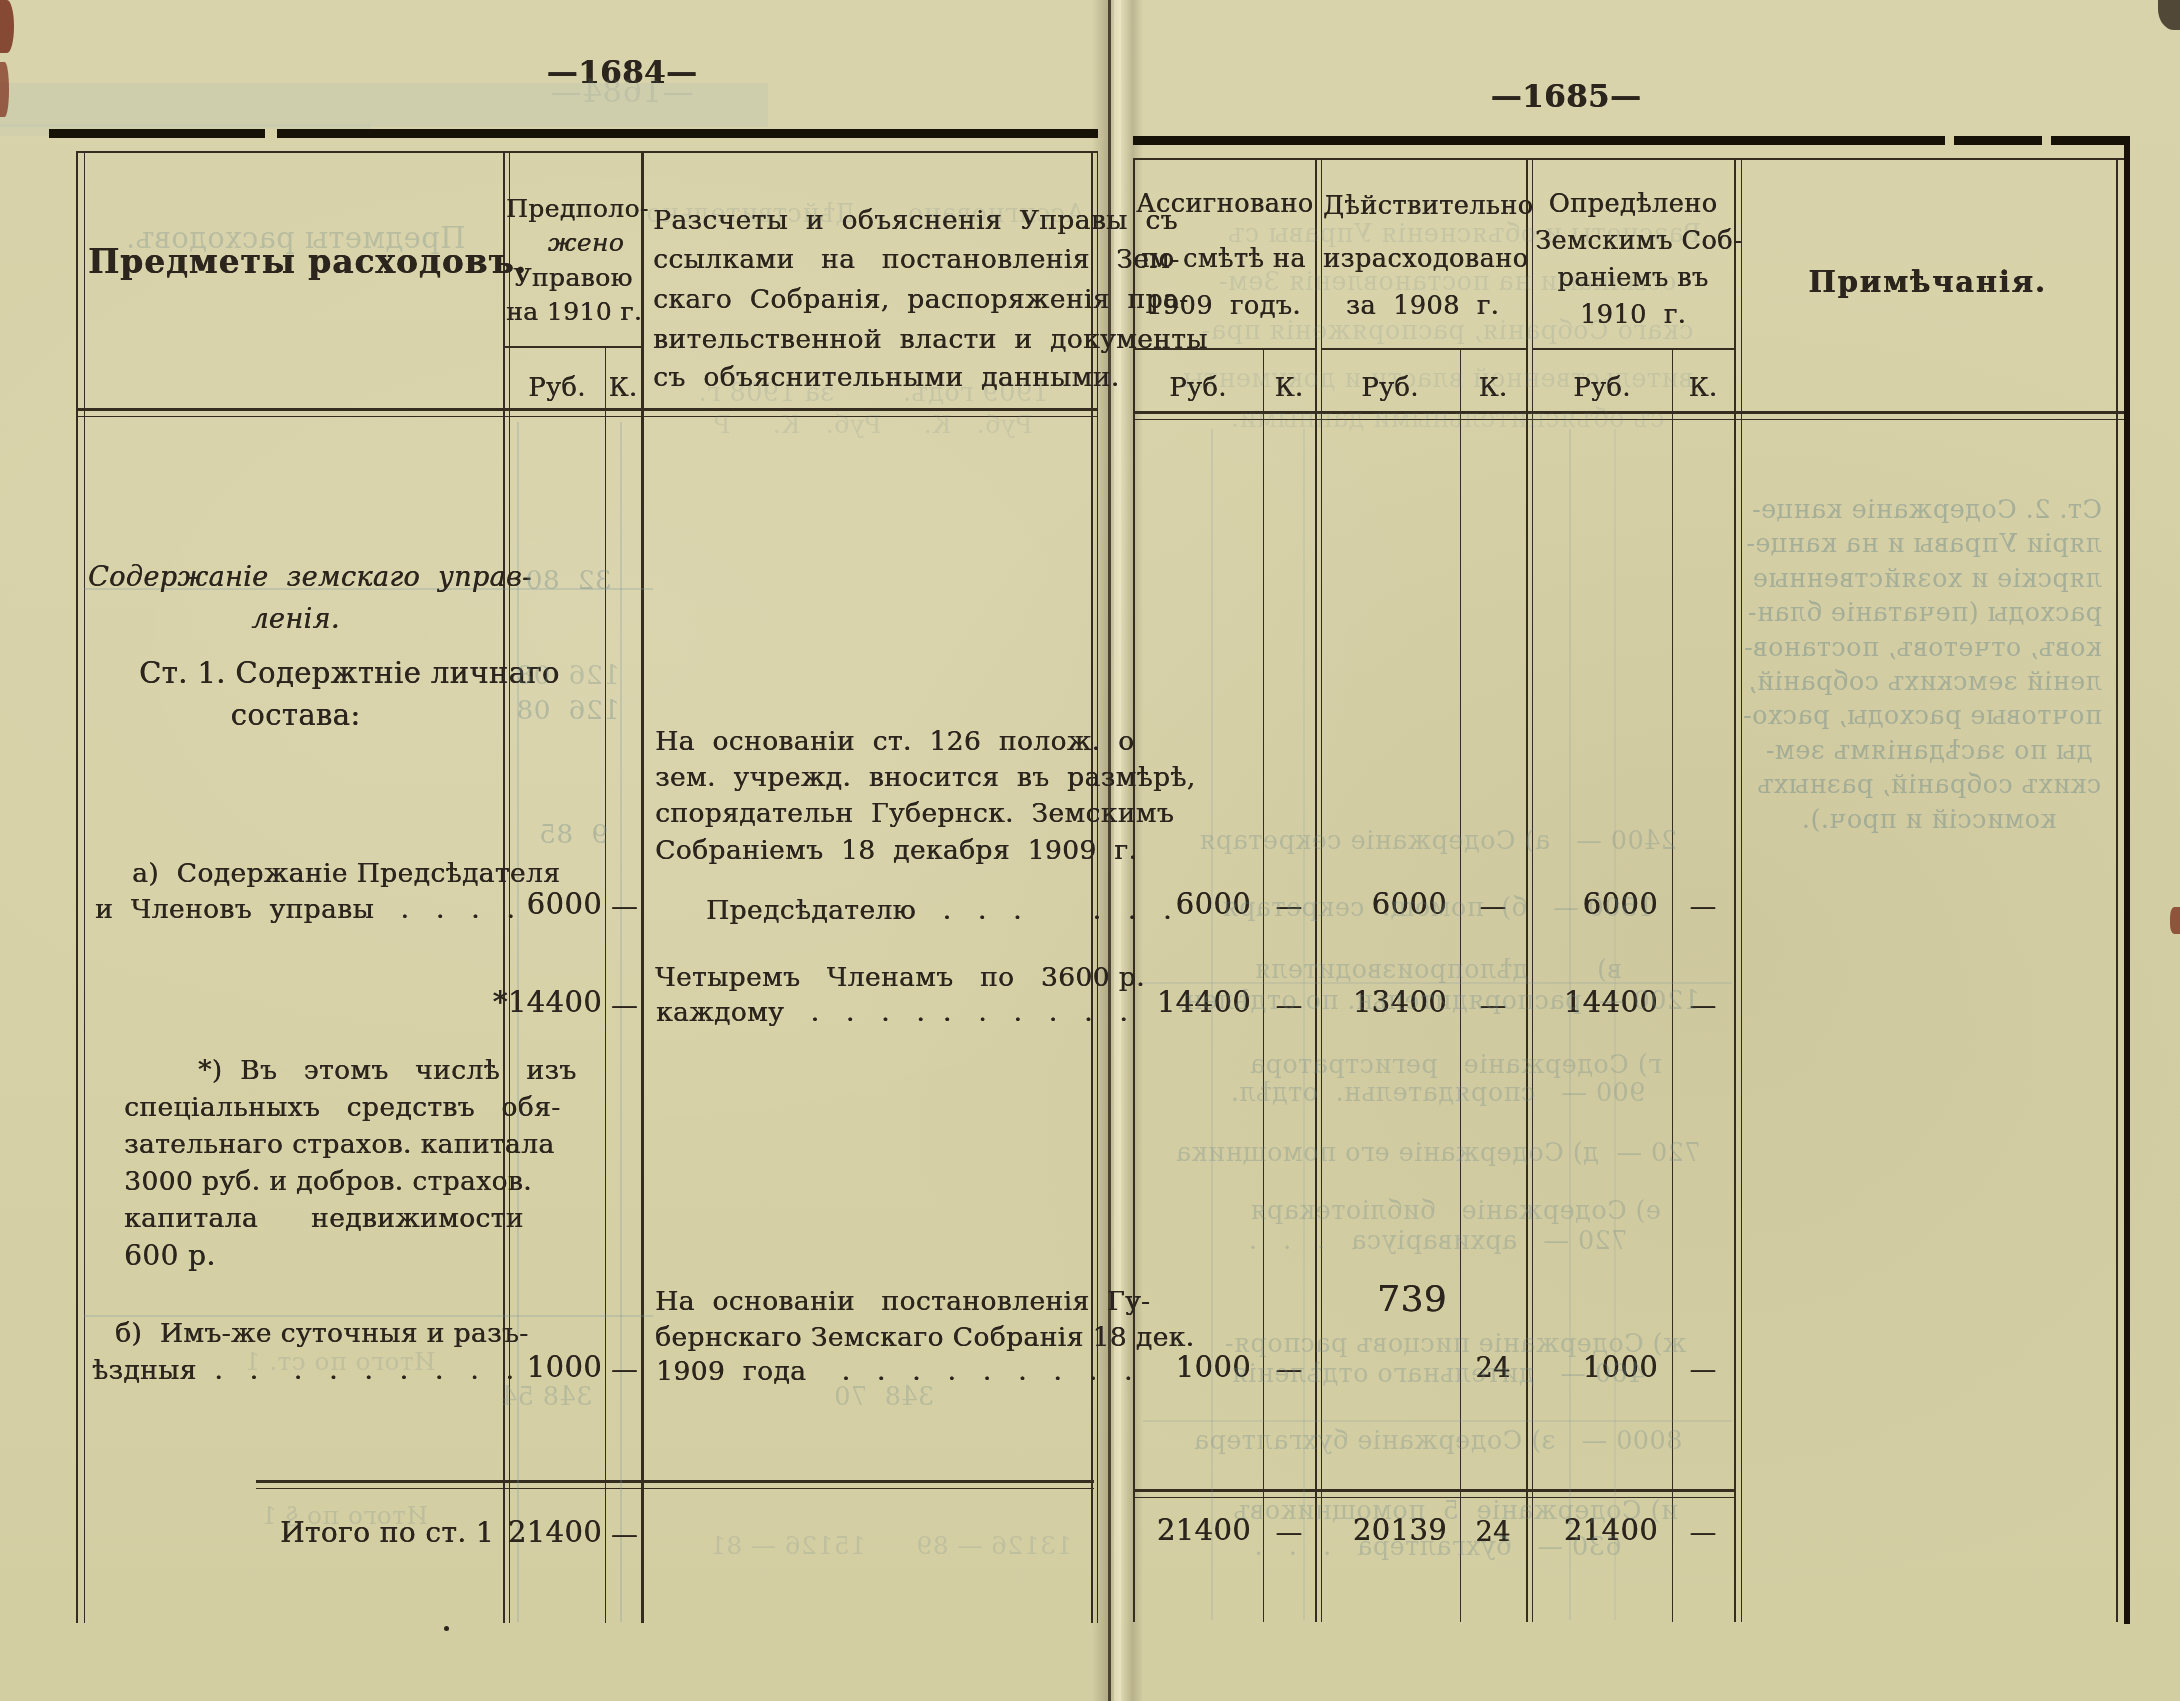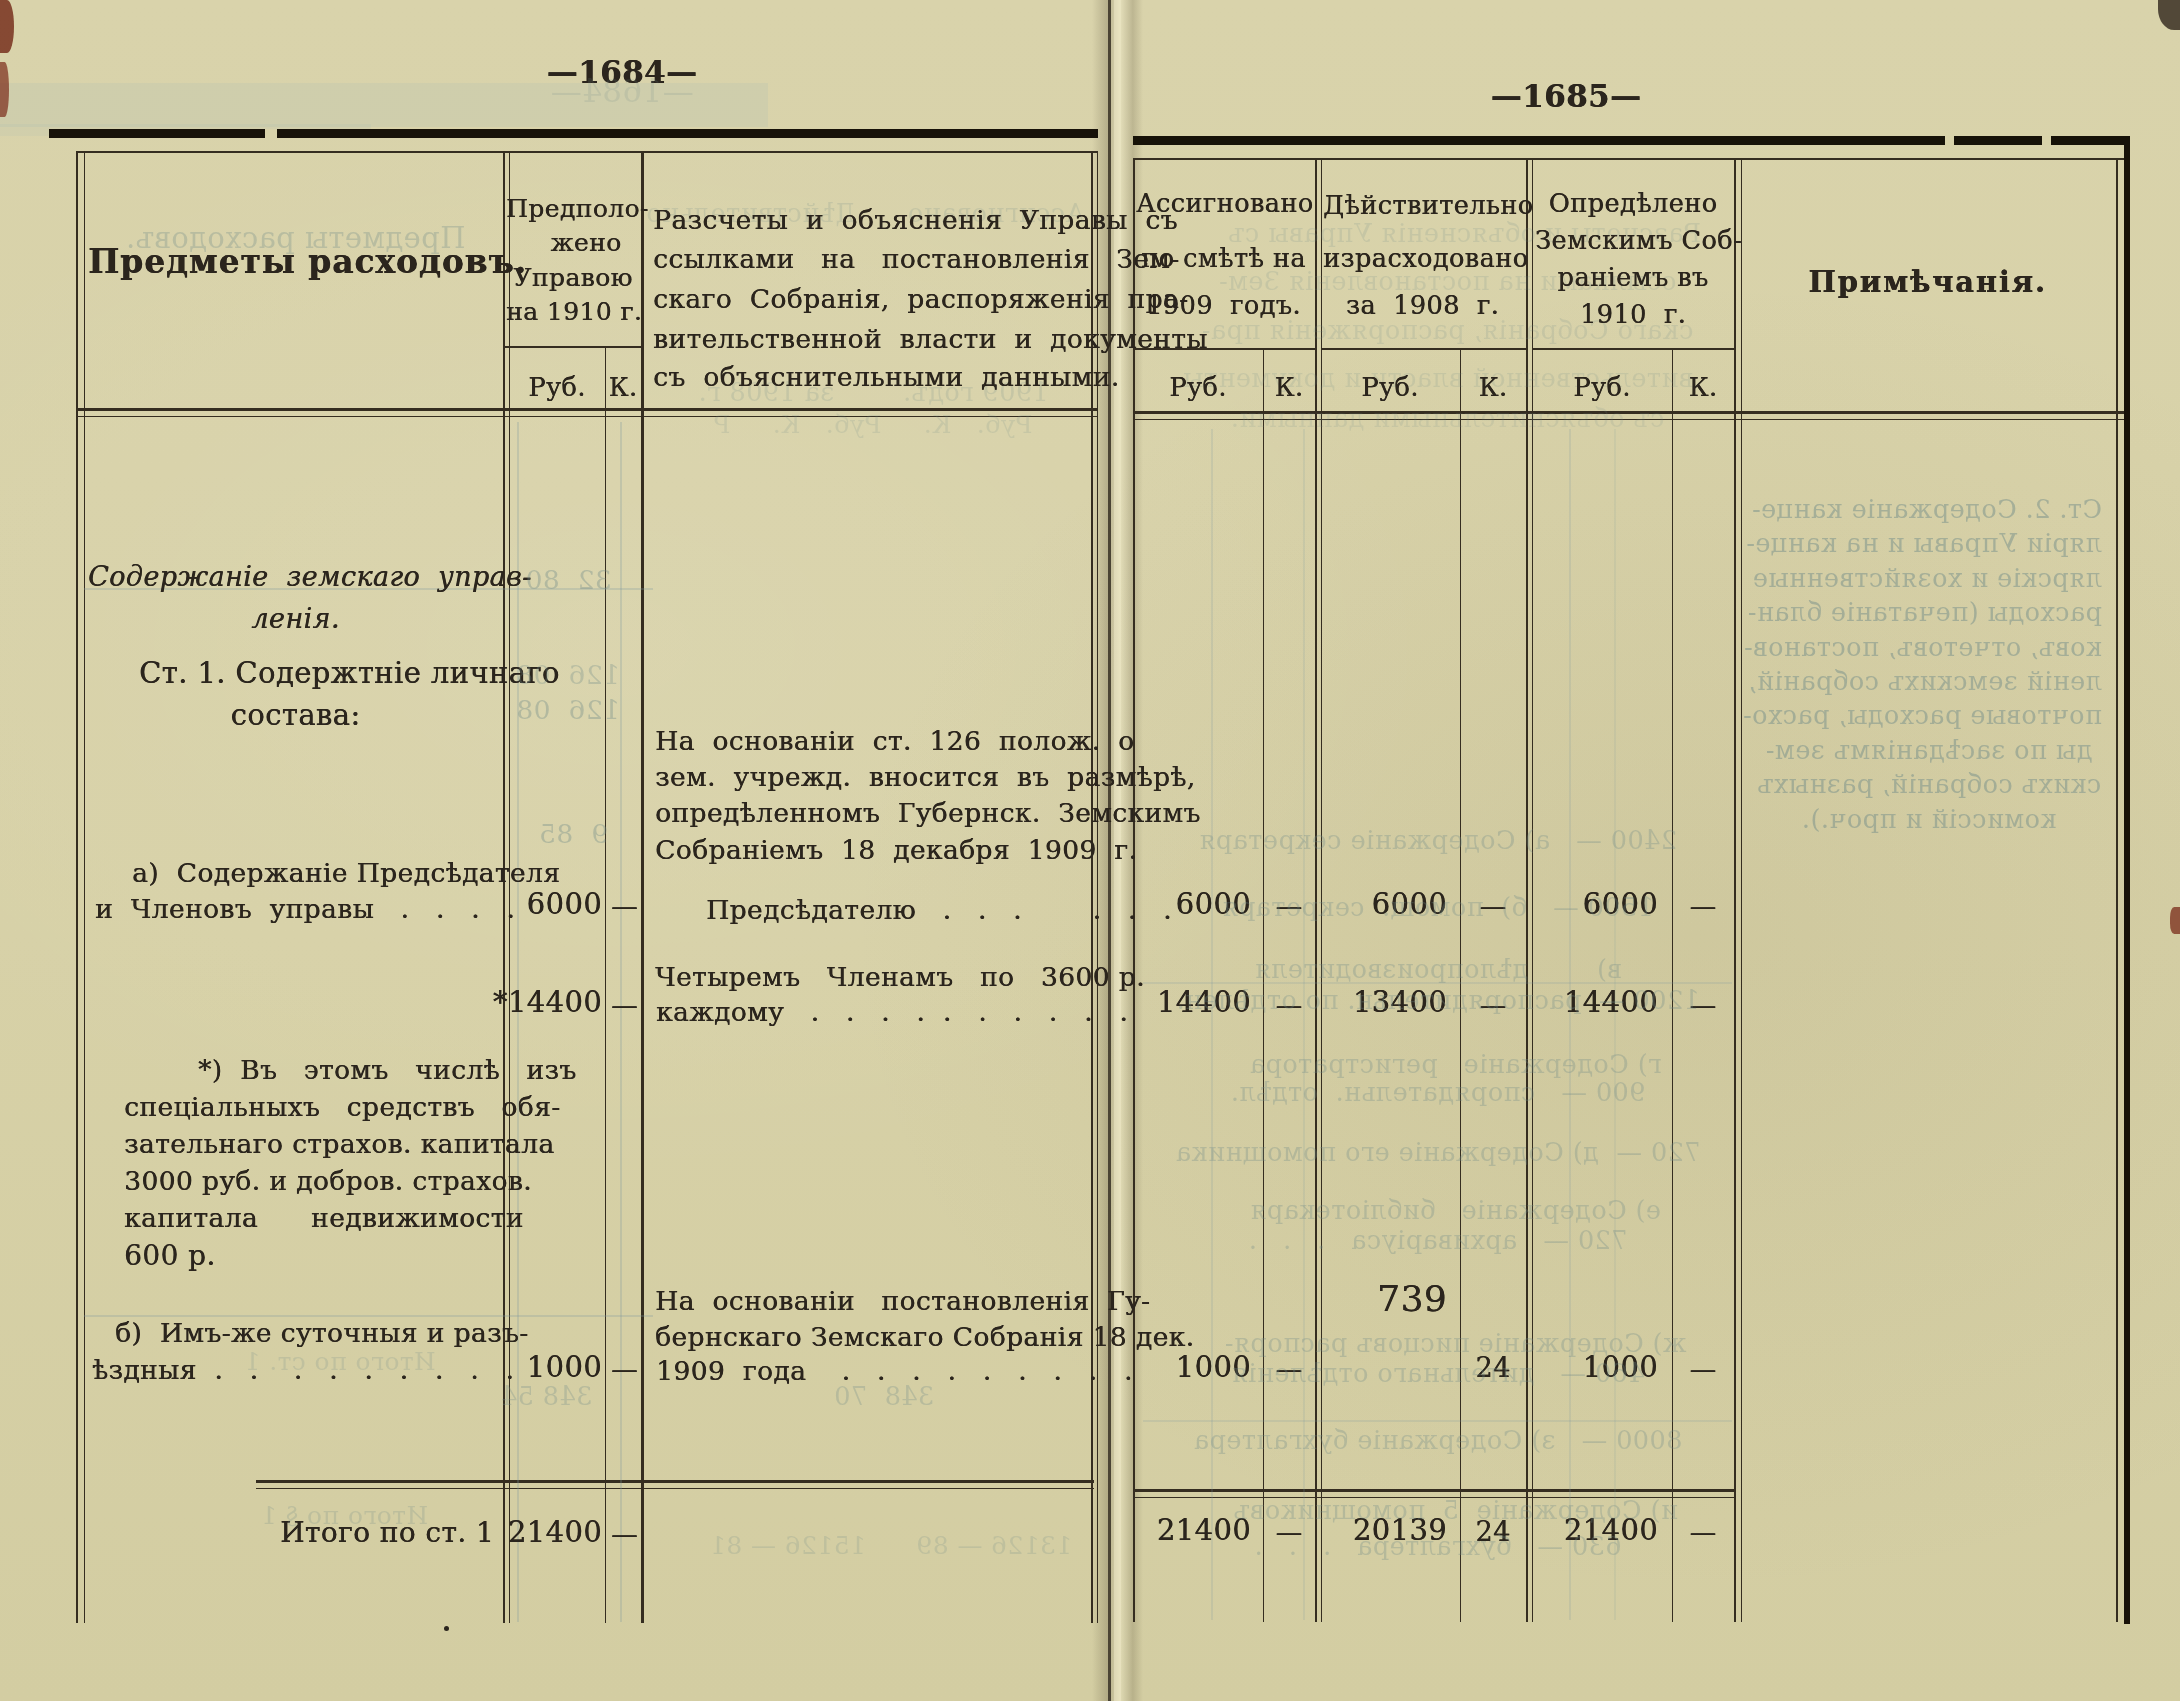--- a/index.html
+++ b/index.html
@@ -100,21 +100,21 @@
   <div class="bl" style="left:1614px;top:429px;width:1.8px;height:1191px;opacity:.5;"></div>
   <div class="bl" style="left:84px;top:588px;width:569px;height:1.8px;"></div>
   <div class="bl" style="left:84px;top:1315px;width:569px;height:1.8px;"></div>
   <div class="bl" style="left:1143px;top:982px;width:589px;height:1.8px;opacity:.7;"></div>
   <div class="bl" style="left:1143px;top:1420px;width:589px;height:1.8px;opacity:.7;"></div>
 
   <div class="t c ghost" style="left:97px;top:222px;width:397px;font-size:29px;opacity:.3;">Предметы расходовъ.</div>
   <div class="t c b" style="left:88px;top:243px;width:415px;font-size:33px;letter-spacing:0.9px;">Предметы расходовъ.</div>
 
   <div class="t c" style="left:506px;top:195px;width:121px;font-size:25px;">Предполо-</div>
-  <div class="t c" style="left:506px;top:229px;width:160px;font-size:25px;">жено</div>
+  <div class="t c" style="left:506px;top:229px;width:160px;font-size:25px;font-style:italic;">жено</div>
   <div class="t c" style="left:506px;top:264px;width:134px;font-size:25px;">Управою</div>
   <div class="t c" style="left:506px;top:298px;width:134px;font-size:25px;">на 1910 г.</div>
   <div class="t c" style="left:509px;top:373px;width:96px;font-size:25.6px;">Руб.</div>
   <div class="t c" style="left:605px;top:373px;width:36px;font-size:25.6px;">К.</div>
 
   <div class="t c ghost" style="left:662px;top:199px;width:423px;font-size:25.6px;opacity:.18;">Ассигновано      Дѣйствительно</div>
   <div class="t c ghost" style="left:662px;top:378px;width:423px;font-size:25.6px;opacity:.18;">1909 годъ.        за 1908 г.</div>
   <div class="t c ghost" style="left:657px;top:411px;width:432px;font-size:25px;opacity:.16;">Руб.   К.     Руб.   К.     Р</div>
   <div class="t c" style="left:653px;top:205px;width:438px;font-size:26.5px;">Разсчеты  и  объясненія  Управы  съ</div>
   <div class="t c" style="left:653px;top:244px;width:438px;font-size:26.5px;">ссылками   на   постановленія   Зем-</div>
@@ -176,21 +176,21 @@
   <div class="t r" style="left:507px;top:1351px;width:95px;font-size:29px;">1000</div>
   <div class="t c" style="left:607px;top:1354px;width:35px;font-size:26.5px;">—</div>
 
   <div class="t r" style="left:212px;top:1517px;width:282px;font-size:28px;">Итого по ст. 1</div>
   <div class="t r" style="left:483px;top:1516px;width:119px;font-size:29px;">21400</div>
   <div class="t c" style="left:607px;top:1519px;width:35px;font-size:26.5px;">—</div>
   <div class="stain" style="left:444px;top:1626px;width:5.3px;height:5.3px;background:#2b251d;border-radius:50%;"></div>
 
   <div class="t c" style="left:655px;top:726px;width:434px;font-size:26.5px;">На  основаніи  ст.  126  полож.  о</div>
   <div class="t c" style="left:655px;top:762px;width:434px;font-size:26.5px;">зем.  учрежд.  вносится  въ  размѣрѣ,</div>
-  <div class="t c" style="left:655px;top:798px;width:434px;font-size:26.5px;">опредѣленномъ  Губернск.  Земскимъ</div>
+  <div class="t c" style="left:655px;top:798px;width:434px;font-size:26.5px;">спорядательн  Губернск.  Земскимъ</div>
   <div class="t c" style="left:655px;top:835px;width:434px;font-size:26.5px;">Собраніемъ  18  декабря  1909  г.</div>
 
   <div class="t" style="left:706px;top:895px;font-size:26.5px;">Предсѣдателю   .   .   .        .   .   .</div>
 
   <div class="t c" style="left:655px;top:962px;width:434px;font-size:26.5px;">Четыремъ   Членамъ   по   3600 р.</div>
   <div class="t" style="left:656px;top:997px;font-size:26.5px;">каждому   .   .   .   .  .   .   .   .   .   .</div>
 
   <div class="t c" style="left:655px;top:1286px;width:434px;font-size:26.5px;">На  основаніи   постановленія  Гу-</div>
   <div class="t c" style="left:655px;top:1322px;width:434px;font-size:26.5px;">бернскаго Земскаго Собранія 18 дек.</div>
   <div class="t" style="left:656px;top:1356px;font-size:26.5px;">1909  года    .   .   .   .   .   .   .   .   .</div>

